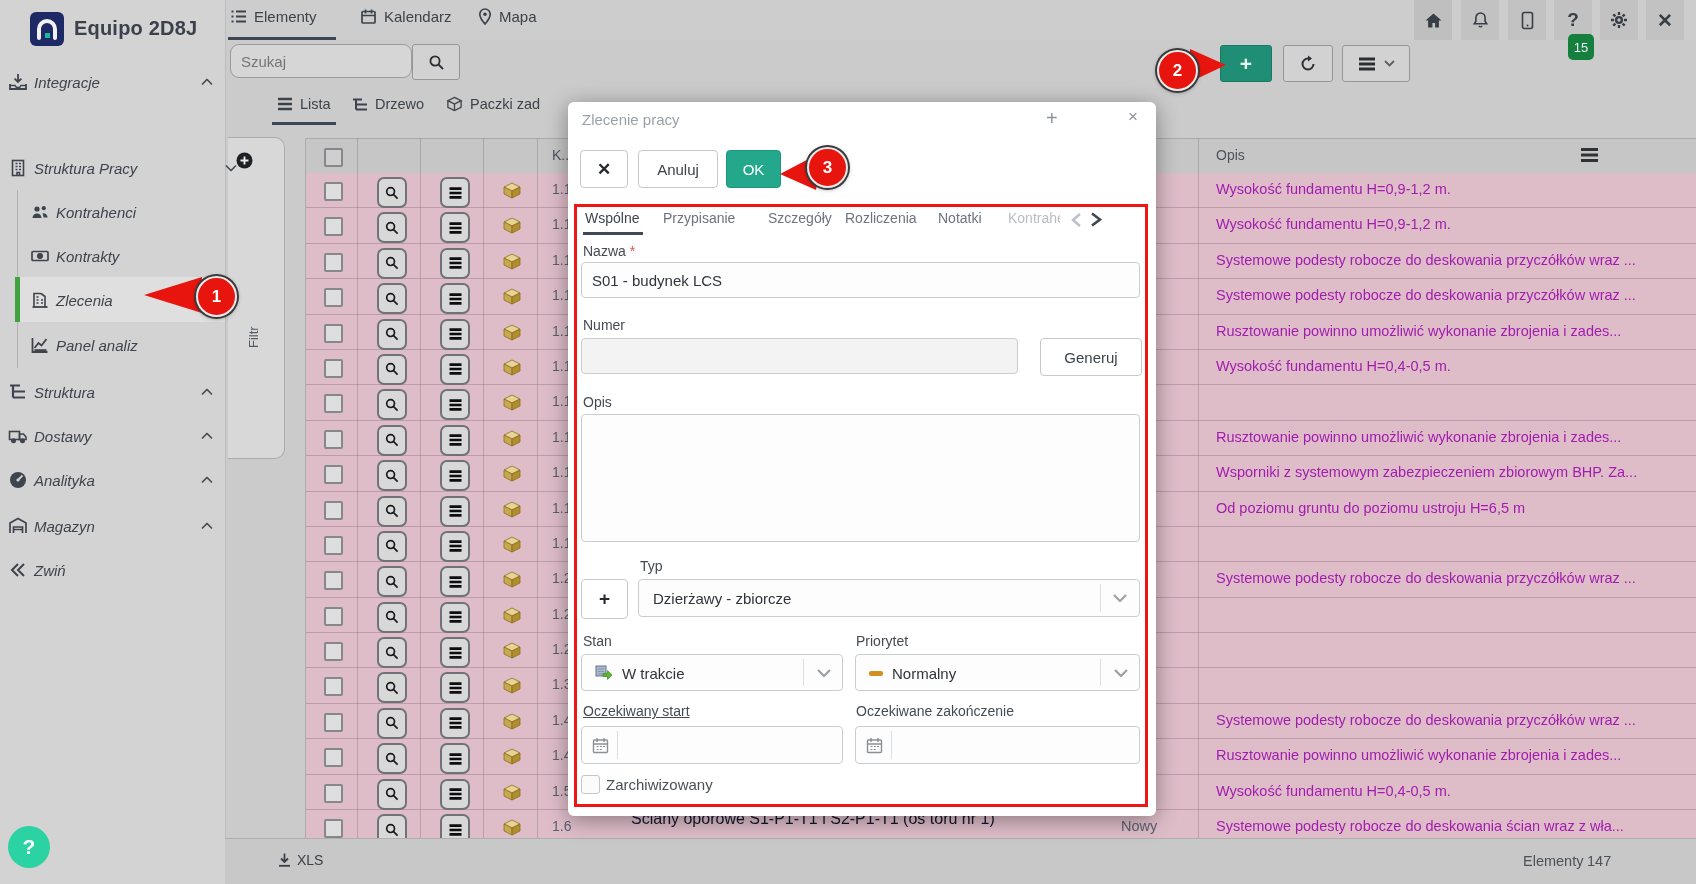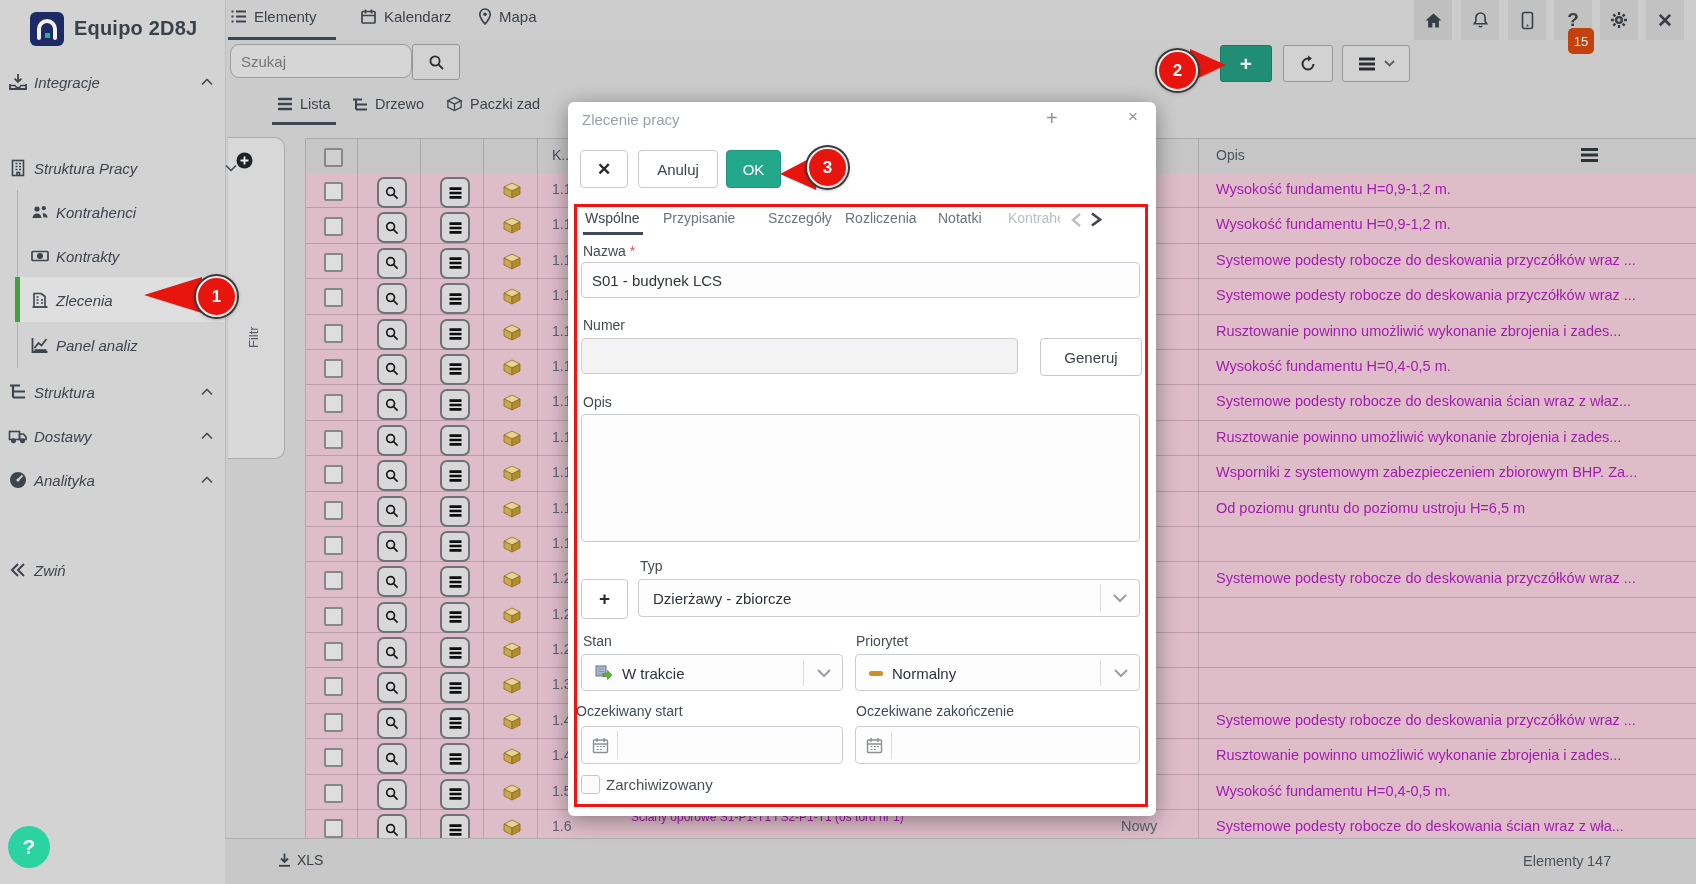--- a/index.html
+++ b/index.html
@@ -23,39 +23,39 @@
     color:#fff;font-size:21px;font-weight:bold;display:flex;align-items:center;justify-content:center;z-index:5;}
   
   #flap{left:228px;top:137px;width:56px;height:320px;background:#d8d8d8;border:1px solid #ababab;border-left:none;
     border-radius:0 10px 10px 0;z-index:3;}
   #flap .rot{position:absolute;left:18px;top:210px;transform:rotate(-90deg);transform-origin:left top;
     font-size:13px;color:#555b63;}
   
   .toptab{display:flex;align-items:center;gap:7px;font-size:15px;color:#3d434b;cursor:pointer;}
   .tab-underline{background:#3c4654;height:3px;}
   .tile{width:38px;height:40px;background:#c2c2c2;display:flex;align-items:center;justify-content:center;cursor:pointer;}
-  #badge15{left:1568px;top:28px;width:26px;height:26px;background:#c2410c;border-radius:5px;color:#eaf2fa;
+  #badge15{left:1568px;top:34px;width:26px;height:26px;background:#15803d;border-radius:5px;color:#eaf2fa;
     font-size:13px;display:flex;align-items:center;justify-content:center;z-index:6;}
   
   .inputy{background:#d6d6d6;border:1px solid #9c9c9c;border-radius:9px;font-size:15px;color:#a21caf;
     font-family:"Liberation Sans",sans-serif;}
   .btn{background:#d2d2d2;border:1px solid #979797;border-radius:3px;display:flex;align-items:center;
     justify-content:center;cursor:pointer;}
   #add-btn{background:#1f8e74;border:1px solid #197a63;color:#e8f5ef;font-size:21px;font-weight:bold;}
   
   #tablewrap{left:305px;top:138px;width:1391px;height:700px;overflow:hidden;border-left:1px solid #ababab;border-top:1px solid #ababab;z-index:1;}
   #thead{position:absolute;left:0;top:0;width:100%;height:34px;background:#c6c6c6;border-bottom:1px solid #a5a5a5;}
   .hlbl{position:absolute;top:8px;font-size:14px;color:#4c535e;}
   #rows{position:absolute;left:0;top:34px;width:100%;}
   .trow{position:relative;width:100%;height:35.4px;background:#debdc9;border-bottom:1px solid rgba(125,95,108,.35);box-sizing:border-box;}
   .cellchk{position:absolute;left:18px;top:9px;width:15px;height:15px;background:#dedede;border:2px solid #85878a;border-radius:2px;}
   .rowbtn{position:absolute;top:4px;width:26px;height:27px;background:#d8d8d8;border:2px solid #6f7276;border-radius:7px;
     display:flex;align-items:center;justify-content:center;}
   .ktxt{position:absolute;left:246px;top:8px;font-size:14px;color:#5a616c;}
-  .nazwatxt{position:absolute;left:325px;top:0;font-size:12px;color:#a21caf;white-space:nowrap;}
+  .nazwatxt{position:absolute;left:325px;top:0;font-size:16px;color:#0f172a;white-space:nowrap;}
   .stantxt{position:absolute;left:815px;top:8px;font-size:14.5px;color:#5a616c;}
   .opistxt{position:absolute;left:910px;top:8px;font-size:14.5px;color:#a21caf;white-space:nowrap;overflow:hidden;width:478px;}
   .vsep{position:absolute;top:138px;height:700px;width:1px;background:rgba(110,110,110,.33);z-index:2;}
   
   #bottombar{left:225px;top:838px;width:1471px;height:46px;background:#c8c8c8;border-top:1px solid #b0b0b0;z-index:5;}
   
   #modal{left:568px;top:102px;width:588px;height:714px;background:#ffffff;border-radius:6px;z-index:20;
     box-shadow:0 4px 22px rgba(0,0,0,.38);}
   .mtitle{position:absolute;left:14px;top:9px;font-size:15px;color:#9ba1a8;}
   .mico{position:absolute;top:5px;font-size:20px;color:#8d939a;cursor:pointer;}
@@ -373,21 +373,20 @@
               </g>
             </svg>
         </div>
         <svg class="abs" style="left:196px;top:9px;" width="20" height="17" viewBox="0 0 20 17">
           <polygon points="10,1 18,5 10,9 2,5" fill="#e7d494" stroke="#8a6d1f" stroke-width="0.8"></polygon>
           <polygon points="2,5 10,9 10,16 2,12" fill="#c9a94f" stroke="#8a6d1f" stroke-width="0.8"></polygon>
           <polygon points="18,5 10,9 10,16 18,12" fill="#b08d2d" stroke="#8a6d1f" stroke-width="0.8"></polygon>
         </svg>
         <span class="ktxt">1.1</span>
 
-        <span class="opistxt">Systemowe podesty robocze do deskowania ścian wraz z właz...</span>
       </div>
         <div class="trow">
         <div class="cellchk"></div>
         <div class="rowbtn" style="left:71px;">
           <svg width="14" height="14" viewBox="0 0 14 14">
               <circle cx="5.6" cy="5.6" r="3.9" fill="none" stroke="#17191c" stroke-width="1.7"></circle>
               <path d="M8.6 8.6 12.6 12.6" stroke="#17191c" stroke-width="1.7"></path>
             </svg>
         </div>
         <div class="rowbtn" style="left:134px;">
@@ -798,20 +797,32 @@
           <path d="M1 6l5-5 5 5" fill="none" stroke="#4a5058" stroke-width="1.7"></path>
         </svg>
     </div>
     <div class="abs nav-item" style="top:460px;">
       <svg class="ic" viewBox="0 0 20 20">
           <circle cx="10" cy="10" r="8" fill="#3e444d"></circle>
           <path d="M10 10 14.5 5.5" stroke="#d3d3d3" stroke-width="1.8"></path>
           <circle cx="10" cy="10" r="1.6" fill="#d3d3d3"></circle>
         </svg>
       <span class="lbl">Analityka</span>
+      <svg class="chev" width="12" height="7" viewBox="0 0 12 7">
+          <path d="M1 6l5-5 5 5" fill="none" stroke="#4a5058" stroke-width="1.7"></path>
+        </svg>
+    </div>
+    <div class="abs nav-item" style="top:506px;">
+      <svg class="ic" viewBox="0 0 20 20">
+          <g stroke="#3e444d" stroke-width="1.7" fill="none">
+            <path d="M2 17V7l8-4.5L18 7v10"></path>
+            <path d="M5.5 17v-6h9v6M5.5 13.5h9"></path>
+          </g>
+        </svg>
+      <span class="lbl">Magazyn</span>
       <svg class="chev" width="12" height="7" viewBox="0 0 12 7">
           <path d="M1 6l5-5 5 5" fill="none" stroke="#4a5058" stroke-width="1.7"></path>
         </svg>
     </div>
     <div class="abs nav-item" style="top:550px;">
       <svg class="ic" viewBox="0 0 20 20">
           <g stroke="#3e444d" stroke-width="2" fill="none">
             <path d="M10 4l-6 6 6 6M16 4l-6 6 6 6"></path>
           </g>
         </svg>
@@ -892,21 +903,21 @@
     <span class="dlabel" style="left:288px;top:531px;">Priorytet</span>
     <div class="dsel" style="left:287px;top:552px;width:285px;height:37px;">
       <span style="position:absolute;left:13px;top:16px;width:14px;height:5px;background:#d29022;border-radius:2px;"></span>
       <span class="val" style="left:36px;">Normalny</span>
       <div class="selsep" style="right:38px;"></div>
       <svg class="chevdn" style="right:11px;" width="14" height="9" viewBox="0 0 14 9">
           <path d="M1 1.5l6 6 6-6" fill="none" stroke="#9aa0a6" stroke-width="2.2"></path>
         </svg>
     </div>
 
-    <span class="dlabel" style="left:8px;top:601px;">Oczekiwany start</span>
+    <span class="dlabel" style="left:15px;top:601px;text-decoration:underline;">Oczekiwany start</span>
     <div class="dsel" style="left:13px;top:624px;width:262px;height:38px;">
       <svg style="position:absolute;left:10px;top:10px;" width="17" height="17" viewBox="0 0 17 17">
           <g stroke="#8a9096" stroke-width="1.4" fill="none">
             <rect x="1.5" y="3" width="14" height="12.5" rx="1"></rect>
             <path d="M5 1v4M12 1v4M1.5 7h14"></path>
             <path d="M4.5 9.5h2M7.8 9.5h2M11 9.5h2M4.5 12.5h2M7.8 12.5h2" stroke-width="1.2"></path>
           </g>
         </svg>
       <div class="selsep" style="left:35px;"></div>
     </div>

